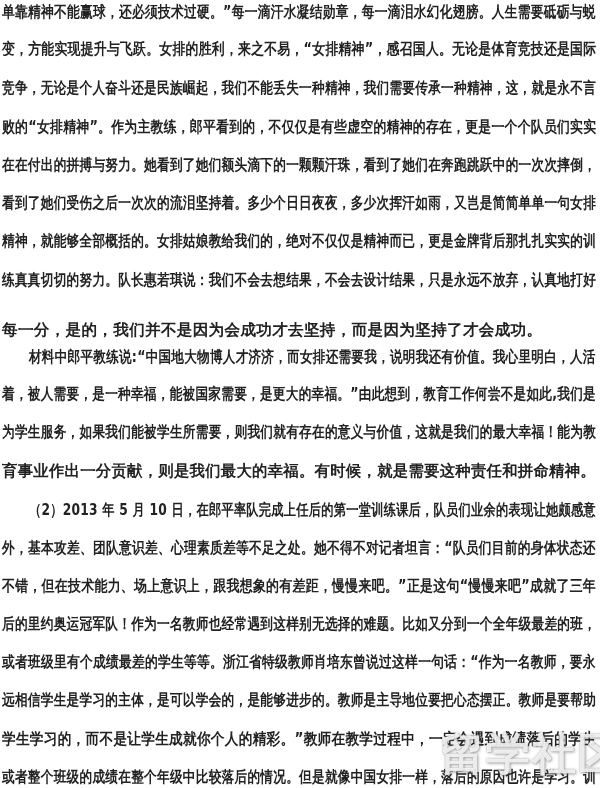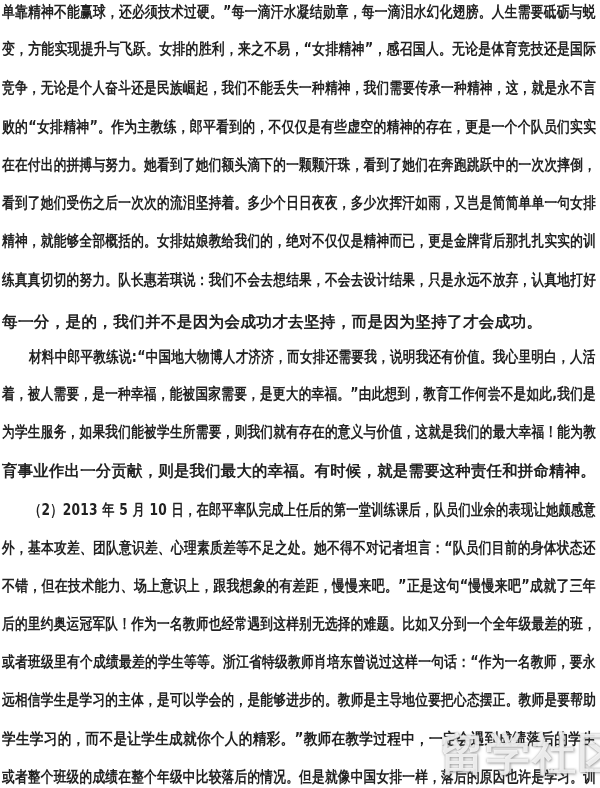--- a/index.html
+++ b/index.html
@@ -62,21 +62,21 @@
 
 <div class="page">
   <div class="line" style="top: 2px; transform: scaleX(0.818182);">单靠精神不能赢球，还必须技术过硬。”每一滴汗水凝结勋章，每一滴泪水幻化翅膀。人生需要砥砺与蜕</div>
   <div class="line" style="top: 39px; transform: scaleX(0.825);">变，方能实现提升与飞跃。女排的胜利，来之不易，“女排精神”，感召国人。无论是体育竞技还是国际</div>
   <div class="line" style="top: 78px; transform: scaleX(0.812585);">竞争，无论是个人奋斗还是民族崛起，我们不能丢失一种精神，我们需要传承一种精神，这，就是永不言</div>
   <div class="line" style="top: 117px; transform: scaleX(0.825);">败的“女排精神”。作为主教练，郎平看到的，不仅仅是有些虚空的精神的存在，更是一个个队员们实实</div>
   <div class="line" style="top: 155px; transform: scaleX(0.812585);">在在付出的拼搏与努力。她看到了她们额头滴下的一颗颗汗珠，看到了她们在奔跑跳跃中的一次次摔倒，</div>
   <div class="line" style="top: 193px; transform: scaleX(0.812585);">看到了她们受伤之后一次次的流泪坚持着。多少个日日夜夜，多少次挥汗如雨，又岂是简简单单一句女排</div>
   <div class="line" style="top: 231px; transform: scaleX(0.812585);">精神，就能够全部概括的。女排姑娘教给我们的，绝对不仅仅是精神而已，更是金牌背后那扎扎实实的训</div>
   <div class="line" style="top: 270px; transform: scaleX(0.812585);">练真真切切的努力。队长惠若琪说：我们不会去想结果，不会去设计结果，只是永远不放弃，认真地打好</div>
-  <div class="line" style="top:312px">每一分，是的，我们并不是因为会成功才去坚持，而是因为坚持了才会成功。</div>
+  <div class="line" style="top:320px">每一分，是的，我们并不是因为会成功才去坚持，而是因为坚持了才会成功。</div>
   <div class="line indent" style="top: 347px; transform: scaleX(0.808845);">材料中郎平教练说:“中国地大物博人才济济，而女排还需要我，说明我还有价值。我心里明白，人活</div>
   <div class="line" style="top: 384px; transform: scaleX(0.811475);">着，被人需要，是一种幸福，能被国家需要，是更大的幸福。”由此想到，教育工作何尝不是如此,我们是</div>
   <div class="line" style="top: 422px; transform: scaleX(0.812585);">为学生服务，如果我们能被学生所需要，则我们就有存在的意义与价值，这就是我们的最大幸福！能为教</div>
   <div class="line" style="top: 461px; transform: scaleX(0.983444);">育事业作出一分贡献，则是我们最大的幸福。有时候，就是需要这种责任和拼命精神。</div>
   <div class="line indent" style="top: 500px; transform: scaleX(0.785319);">（2）2013 年 5 月 10 日，在郎平率队完成上任后的第一堂训练课后，队员们业余的表现让她颇感意</div>
   <div class="line" style="top: 538px; transform: scaleX(0.818182);">外，基本攻差、团队意识差、心理素质差等不足之处。她不得不对记者坦言：“队员们目前的身体状态还</div>
   <div class="line" style="top: 576px; transform: scaleX(0.830769);">不错，但在技术能力、场上意识上，跟我想象的有差距，慢慢来吧。”正是这句“慢慢来吧”成就了三年</div>
   <div class="line" style="top: 614px; transform: scaleX(0.812585);">后的里约奥运冠军队！作为一名教师也经常遇到这样别无选择的难题。比如又分到一个全年级最差的班，</div>
   <div class="line" style="top: 652px; transform: scaleX(0.818182);">或者班级里有个成绩最差的学生等等。浙江省特级教师肖培东曾说过这样一句话：“作为一名教师，要永</div>
   <div class="line" style="top: 690px; transform: scaleX(0.812585);">远相信学生是学习的主体，是可以学会的，是能够进步的。教师是主导地位要把心态摆正。教师是要帮助</div>

